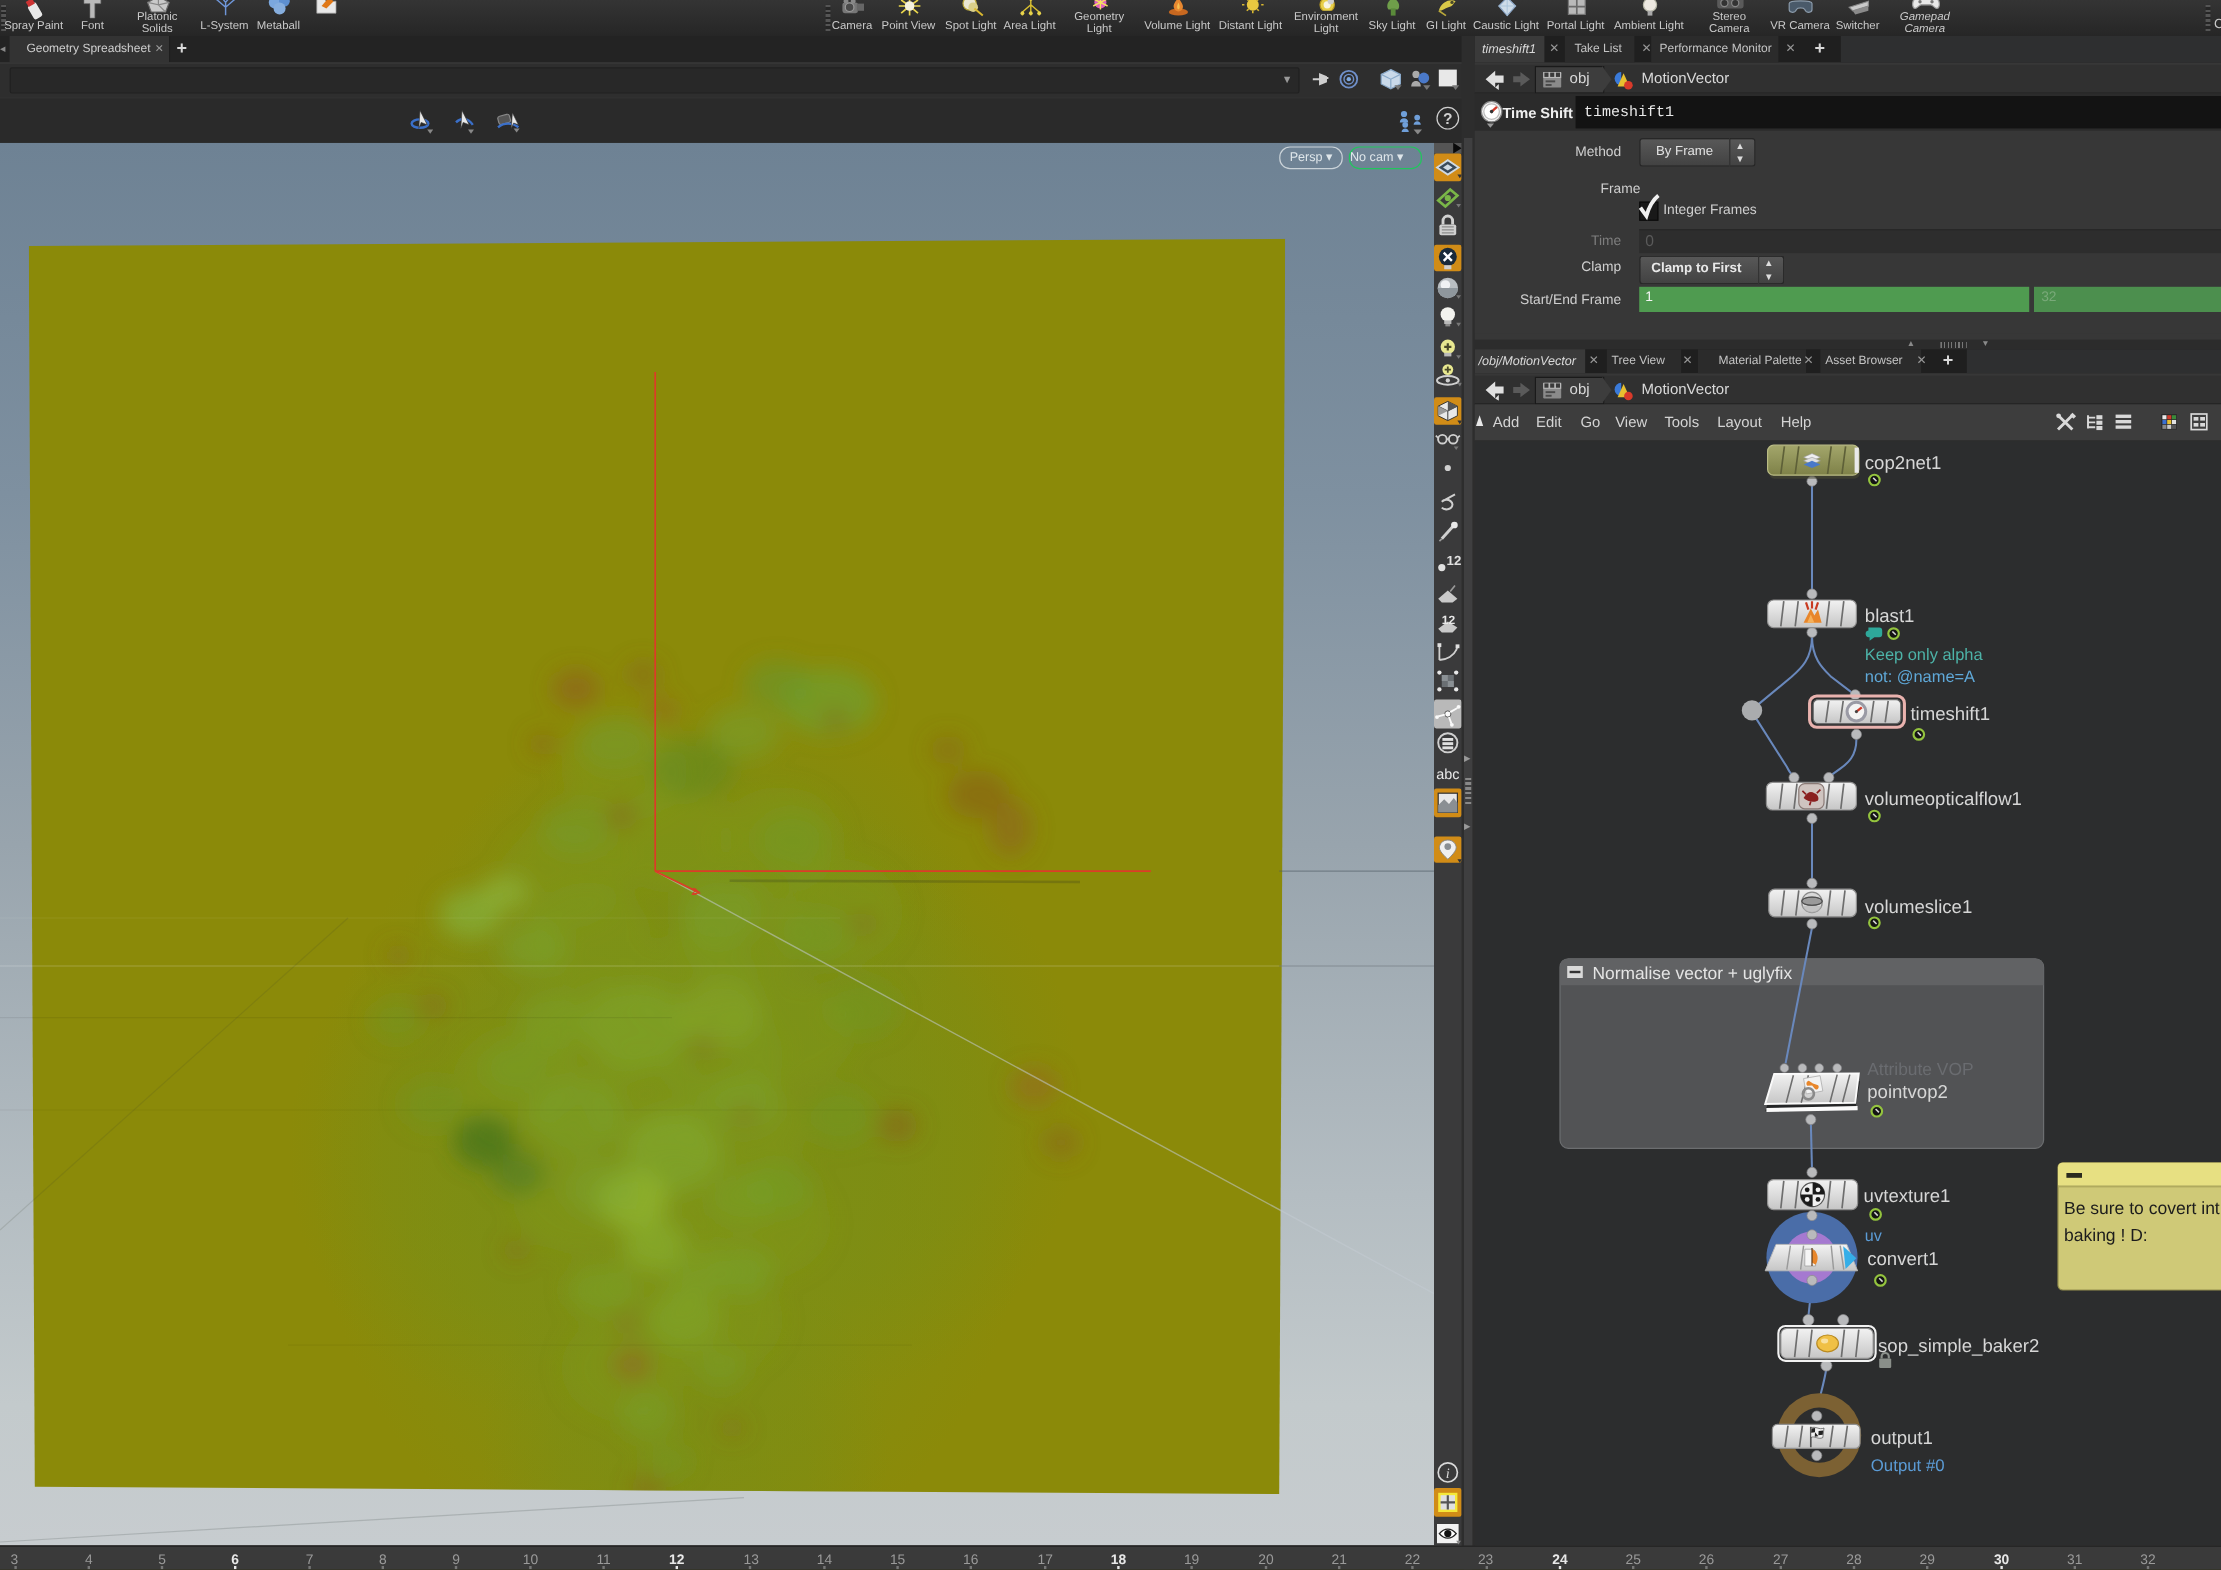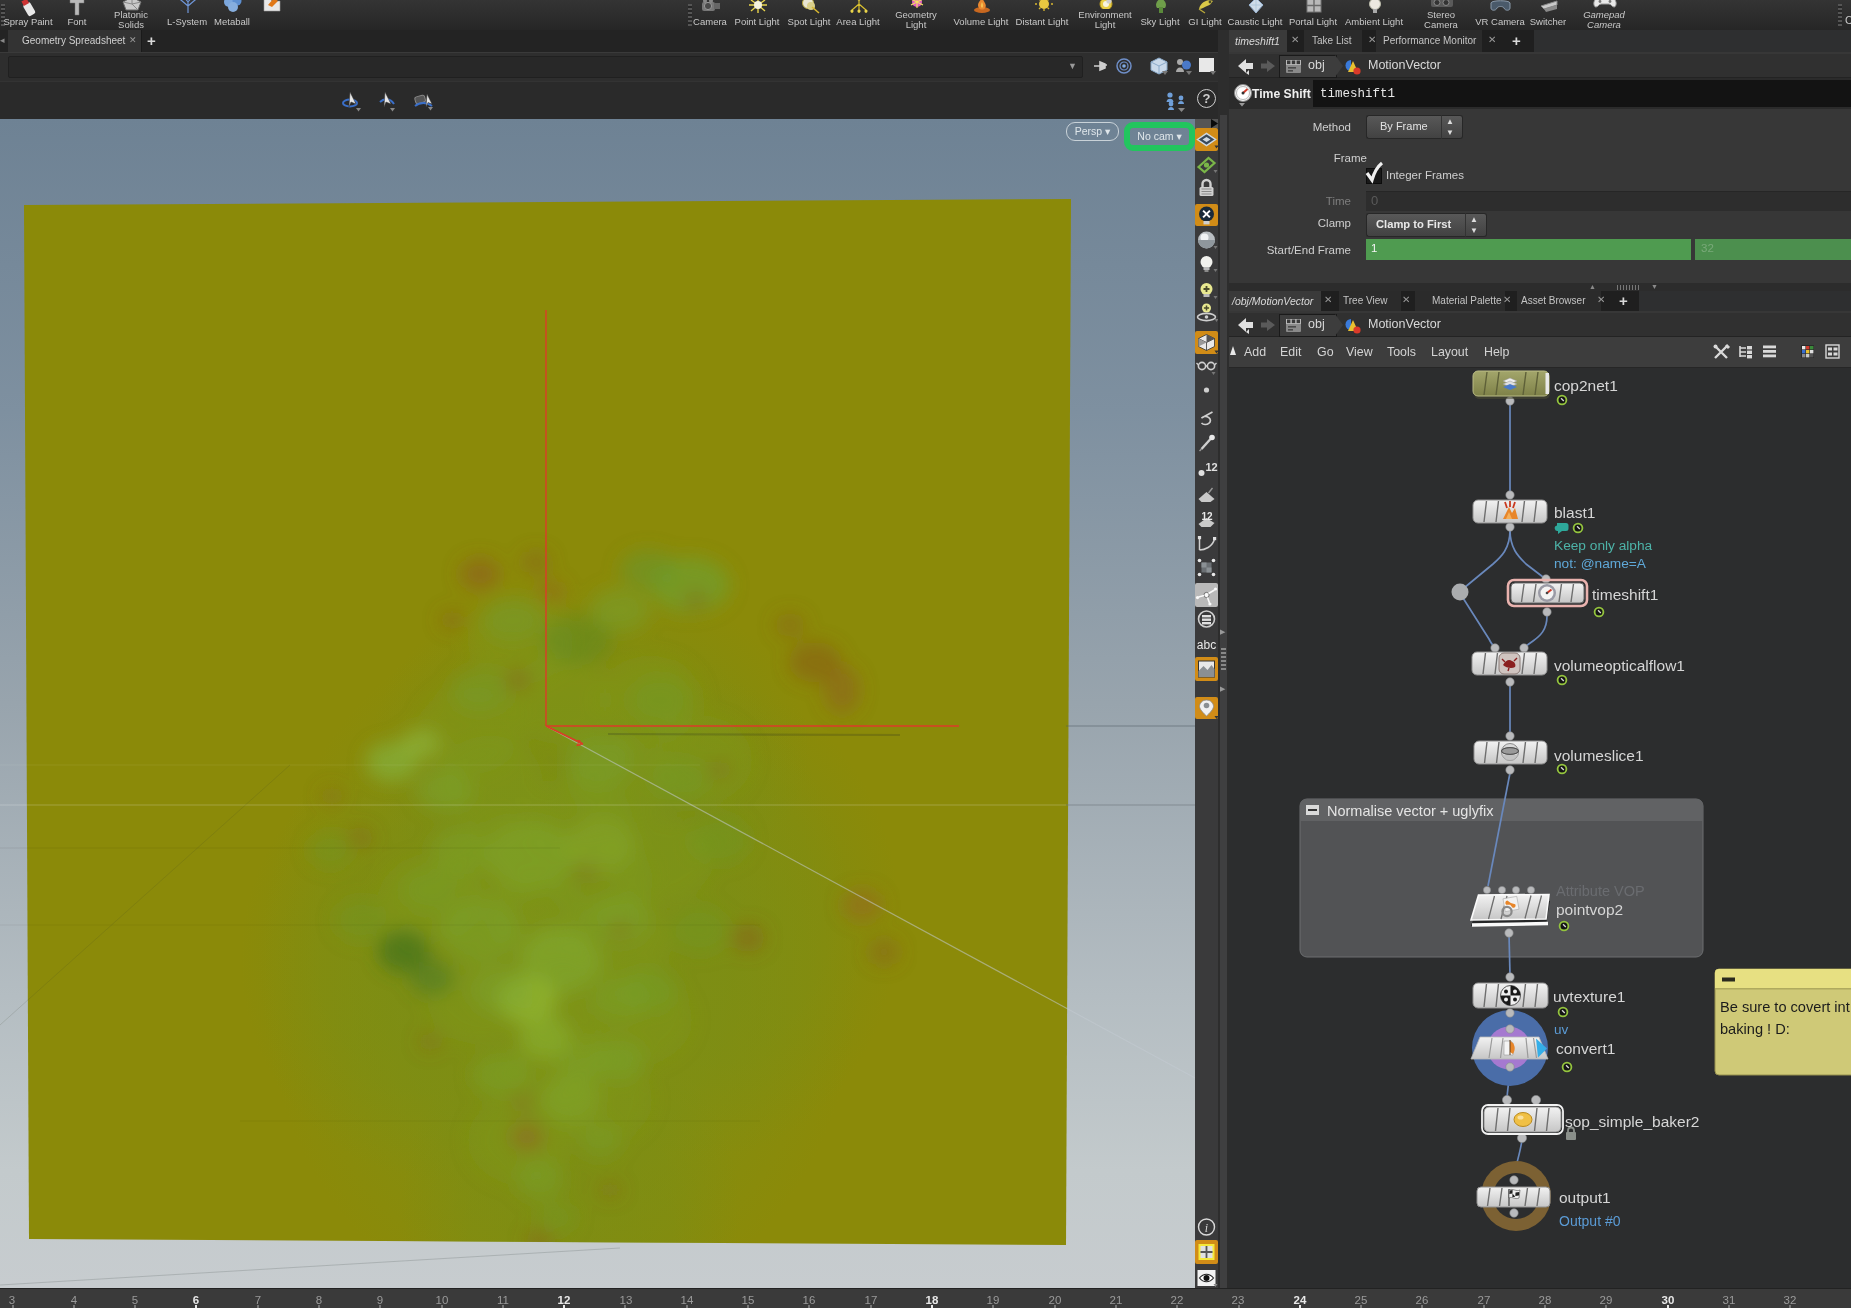--- a/index.html
+++ b/index.html
@@ -47,21 +47,21 @@
         <path d="M7 9 L13 2 L17 5 L11 11 Z" fill="#e07818"></path>
       </svg>
 
     <div class="lbl" style="left:28px;top:16.5px;">Spray Paint</div>
     <div class="lbl" style="left:77px;top:16.5px;">Font</div>
     <div class="lbl" style="left:131px;top:10px;line-height:9.5px;">Platonic<br>Solids</div>
     <div class="lbl" style="left:187px;top:16.5px;">L-System</div>
     <div class="lbl" style="left:232px;top:16.5px;">Metaball</div>
     <div class="lbl" style="left:271px;top:16.5px;margin-top:24px;">File</div>
     <div class="lbl" style="left:710px;top:16.5px;">Camera</div>
-    <div class="lbl" style="left:757px;top:16.5px;">Point Light</div>
+    <div class="lbl" style="left:757px;top:16.5px;">Point View</div>
     <div class="lbl" style="left:809px;top:16.5px;">Spot Light</div>
     <div class="lbl" style="left:858px;top:16.5px;">Area Light</div>
     <div class="lbl" style="left:916px;top:10px;line-height:9.5px;">Geometry<br>Light</div>
     <div class="lbl" style="left:981px;top:16.5px;">Volume Light</div>
     <div class="lbl" style="left:1042px;top:16.5px;">Distant Light</div>
     <div class="lbl" style="left:1105px;top:10px;line-height:9.5px;">Environment<br>Light</div>
     <div class="lbl" style="left:1160px;top:16.5px;">Sky Light</div>
     <div class="lbl" style="left:1205px;top:16.5px;">GI Light</div>
     <div class="lbl" style="left:1255px;top:16.5px;">Caustic Light</div>
     <div class="lbl" style="left:1313px;top:16.5px;">Portal Light</div>
@@ -345,21 +345,21 @@
       <line x1="290" y1="646" x2="0" y2="906" stroke="rgba(60,66,45,0.15)" stroke-width="1"></line>
       <line x1="0" y1="1166" x2="620" y2="1129" stroke="rgba(125,133,135,0.38)" stroke-width="1"></line>
       <line x1="546" y1="191" x2="546" y2="607" stroke="#dd3b28" stroke-width="1.4"></line>
       <line x1="546" y1="607" x2="959" y2="607" stroke="#dd3b28" stroke-width="1.4"></line>
       <line x1="546" y1="607" x2="583" y2="625" stroke="#dd3b28" stroke-width="1.4"></line>
       <path d="M578 621 L583 625 L577 626" fill="none" stroke="#dd3b28" stroke-width="1"></path>
       <text x="576" y="627" font-size="10" fill="#dd3b28" font-family="Liberation Sans, sans-serif">z</text>
     </svg>
 
     <div class="abs" style="left:1066px;top:3px;width:51px;height:17px;border:1px solid #c9d2d8;border-radius:9px;color:#dfe6ea;font-size:10.5px;text-align:center;line-height:16px;">Persp ▾</div>
-    <div class="abs" style="left:1124px;top:3px;width:59px;height:17px;border:6px solid #22c55e;border-radius:9px;color:#dfe6ea;font-size:10.5px;text-align:center;line-height:16px;">No cam ▾</div>
+    <div class="abs" style="left:1124px;top:3px;width:59px;height:17px;border:1px solid #22c55e;border-radius:9px;color:#dfe6ea;font-size:10.5px;line-height:16px;">No cam ▾</div>
   </div>
 
   <div class="abs" id="iconstrip" style="left:1195px;top:119px;width:23px;height:1169px;background:#3a3a3b;">
   <svg width="23" height="1169" viewBox="3 0 23 1169">
     <rect x="2" y="0" width="24" height="9" fill="#555"></rect>
         <path d="M19 0 L26 4.5 L19 9 Z" fill="#0a0a0a"></path>
     <rect x="3" y="9" width="23" height="23" rx="2" fill="#d18c17"></rect>
     <g transform="translate(14.5,20.5)">
           <path d="M-9 0 L0 -6 L9 0 L0 6 Z" fill="#3a4a5a" stroke="#cfd9e2" stroke-width="1.5"></path>
           <path d="M-4 0 L0 -2.6 L4 0 L0 2.6 Z" fill="#cfd9e2"></path>

